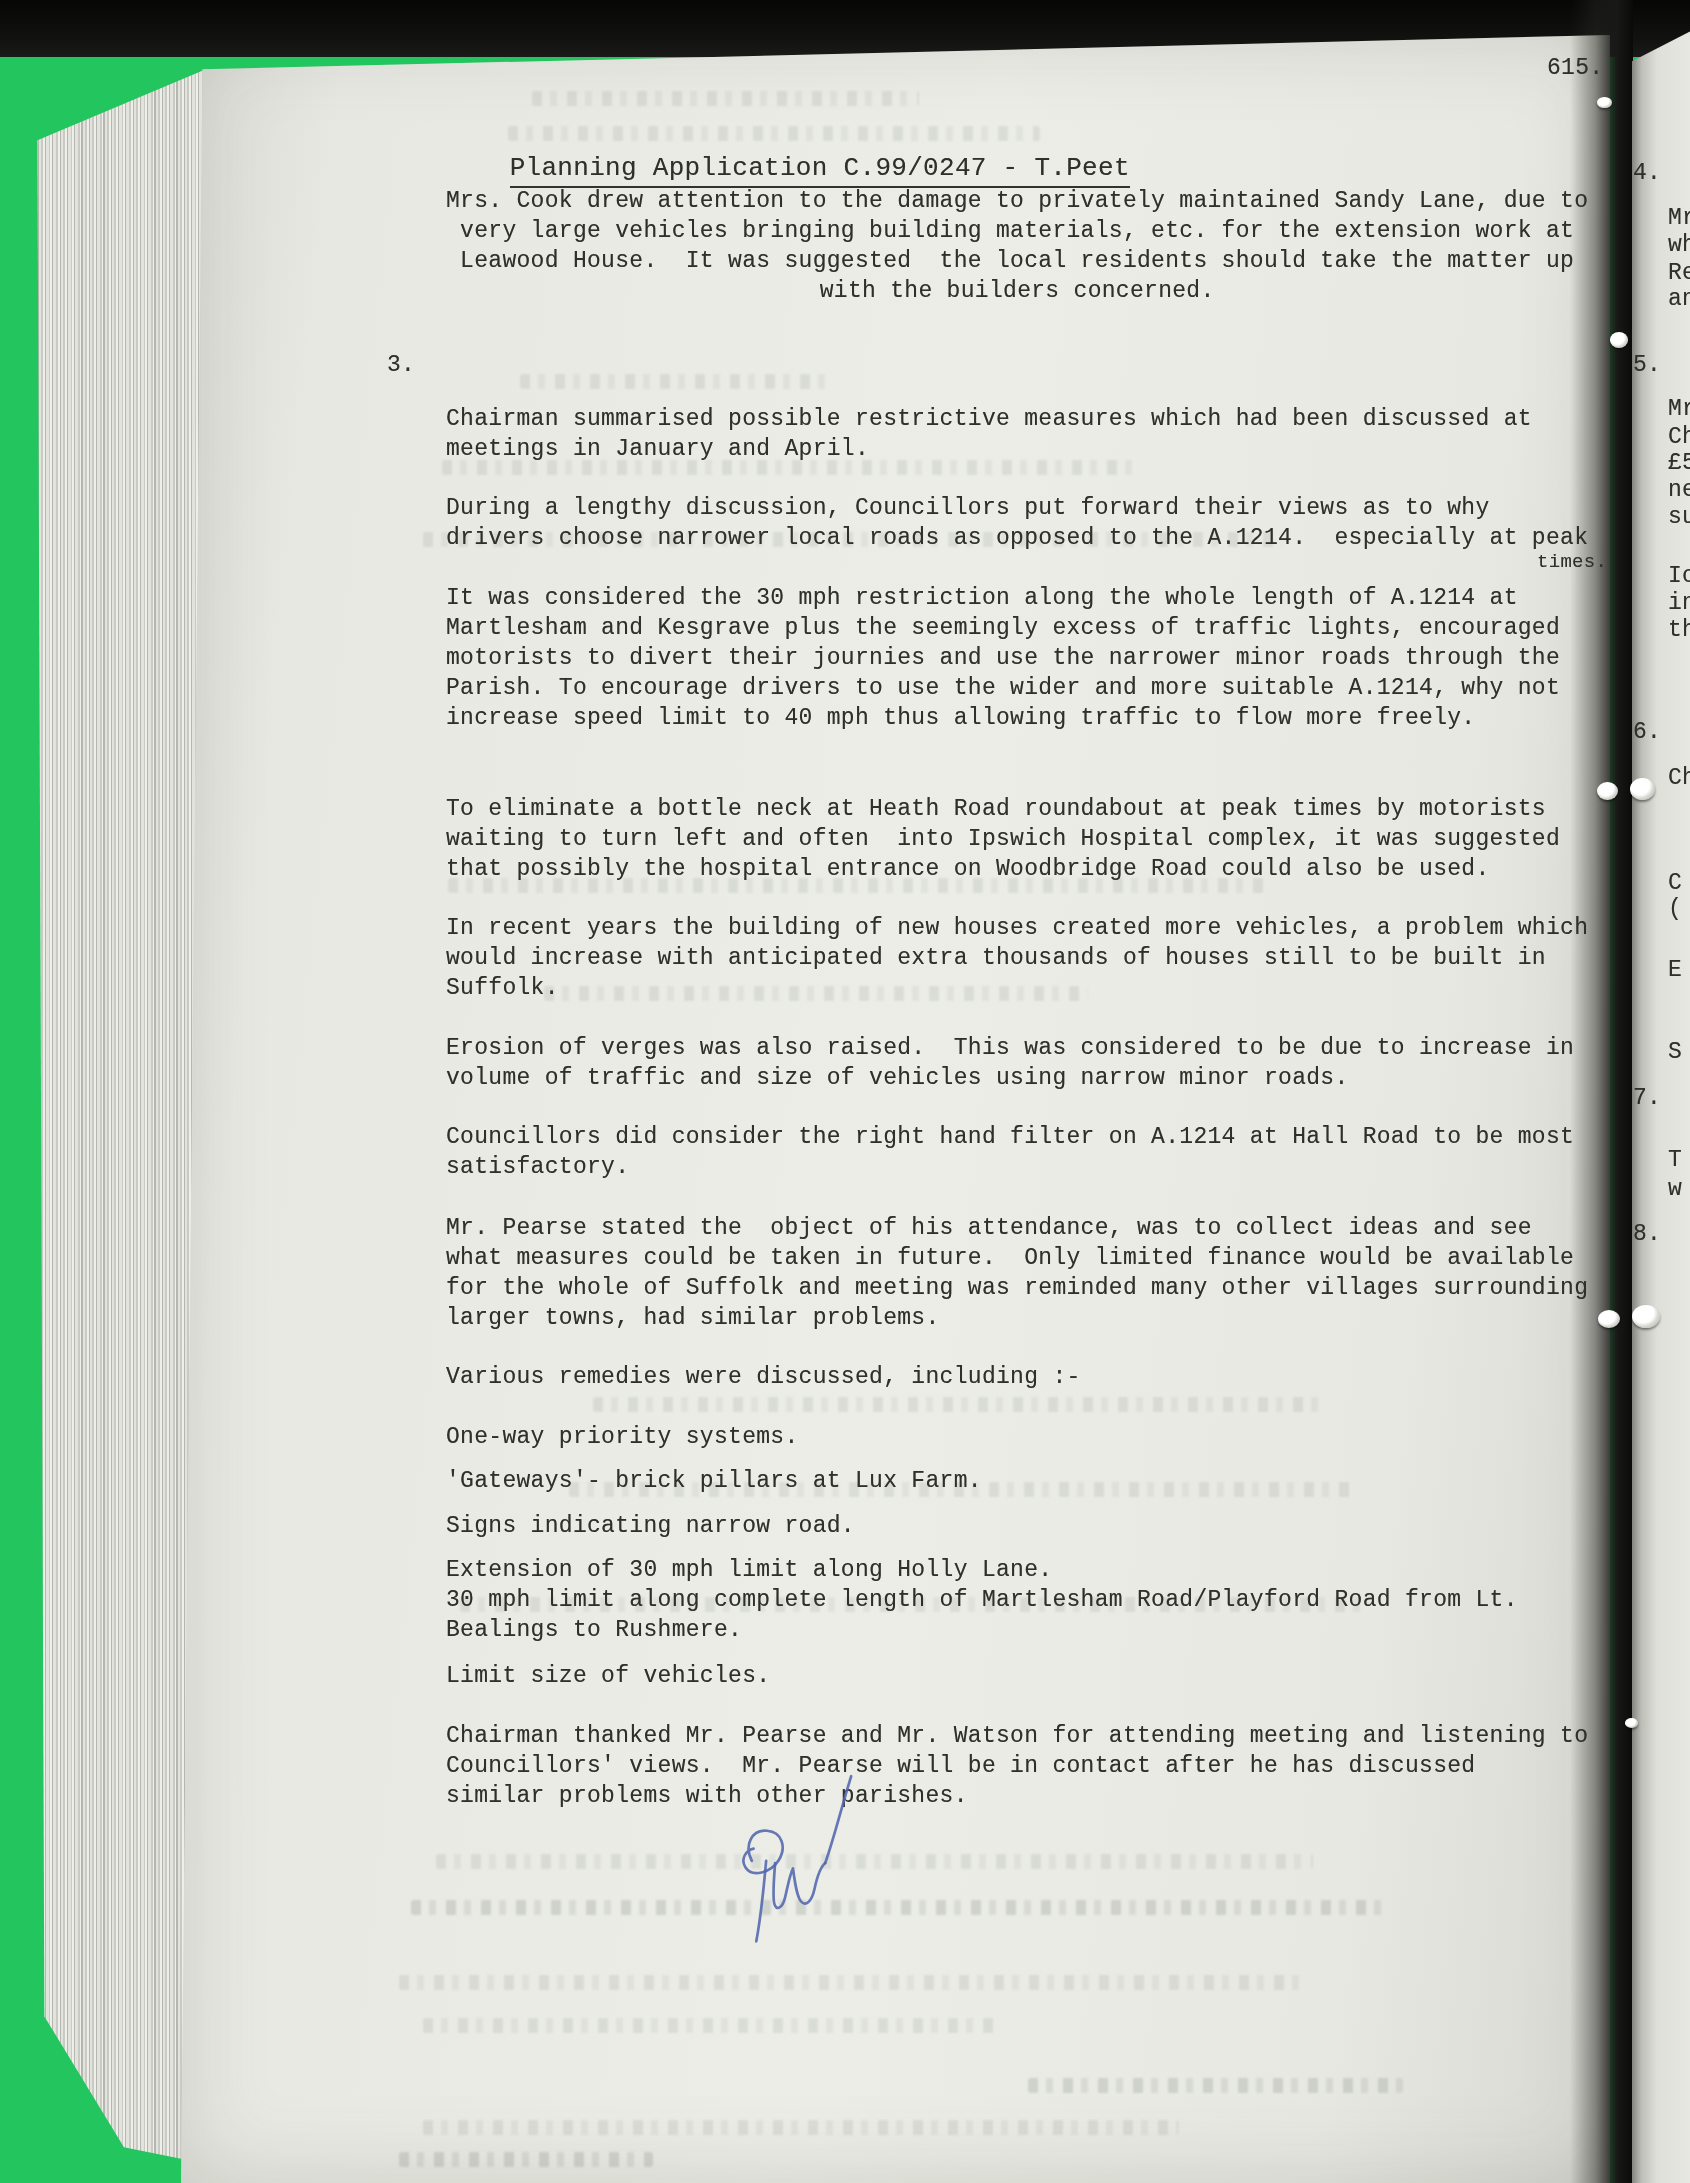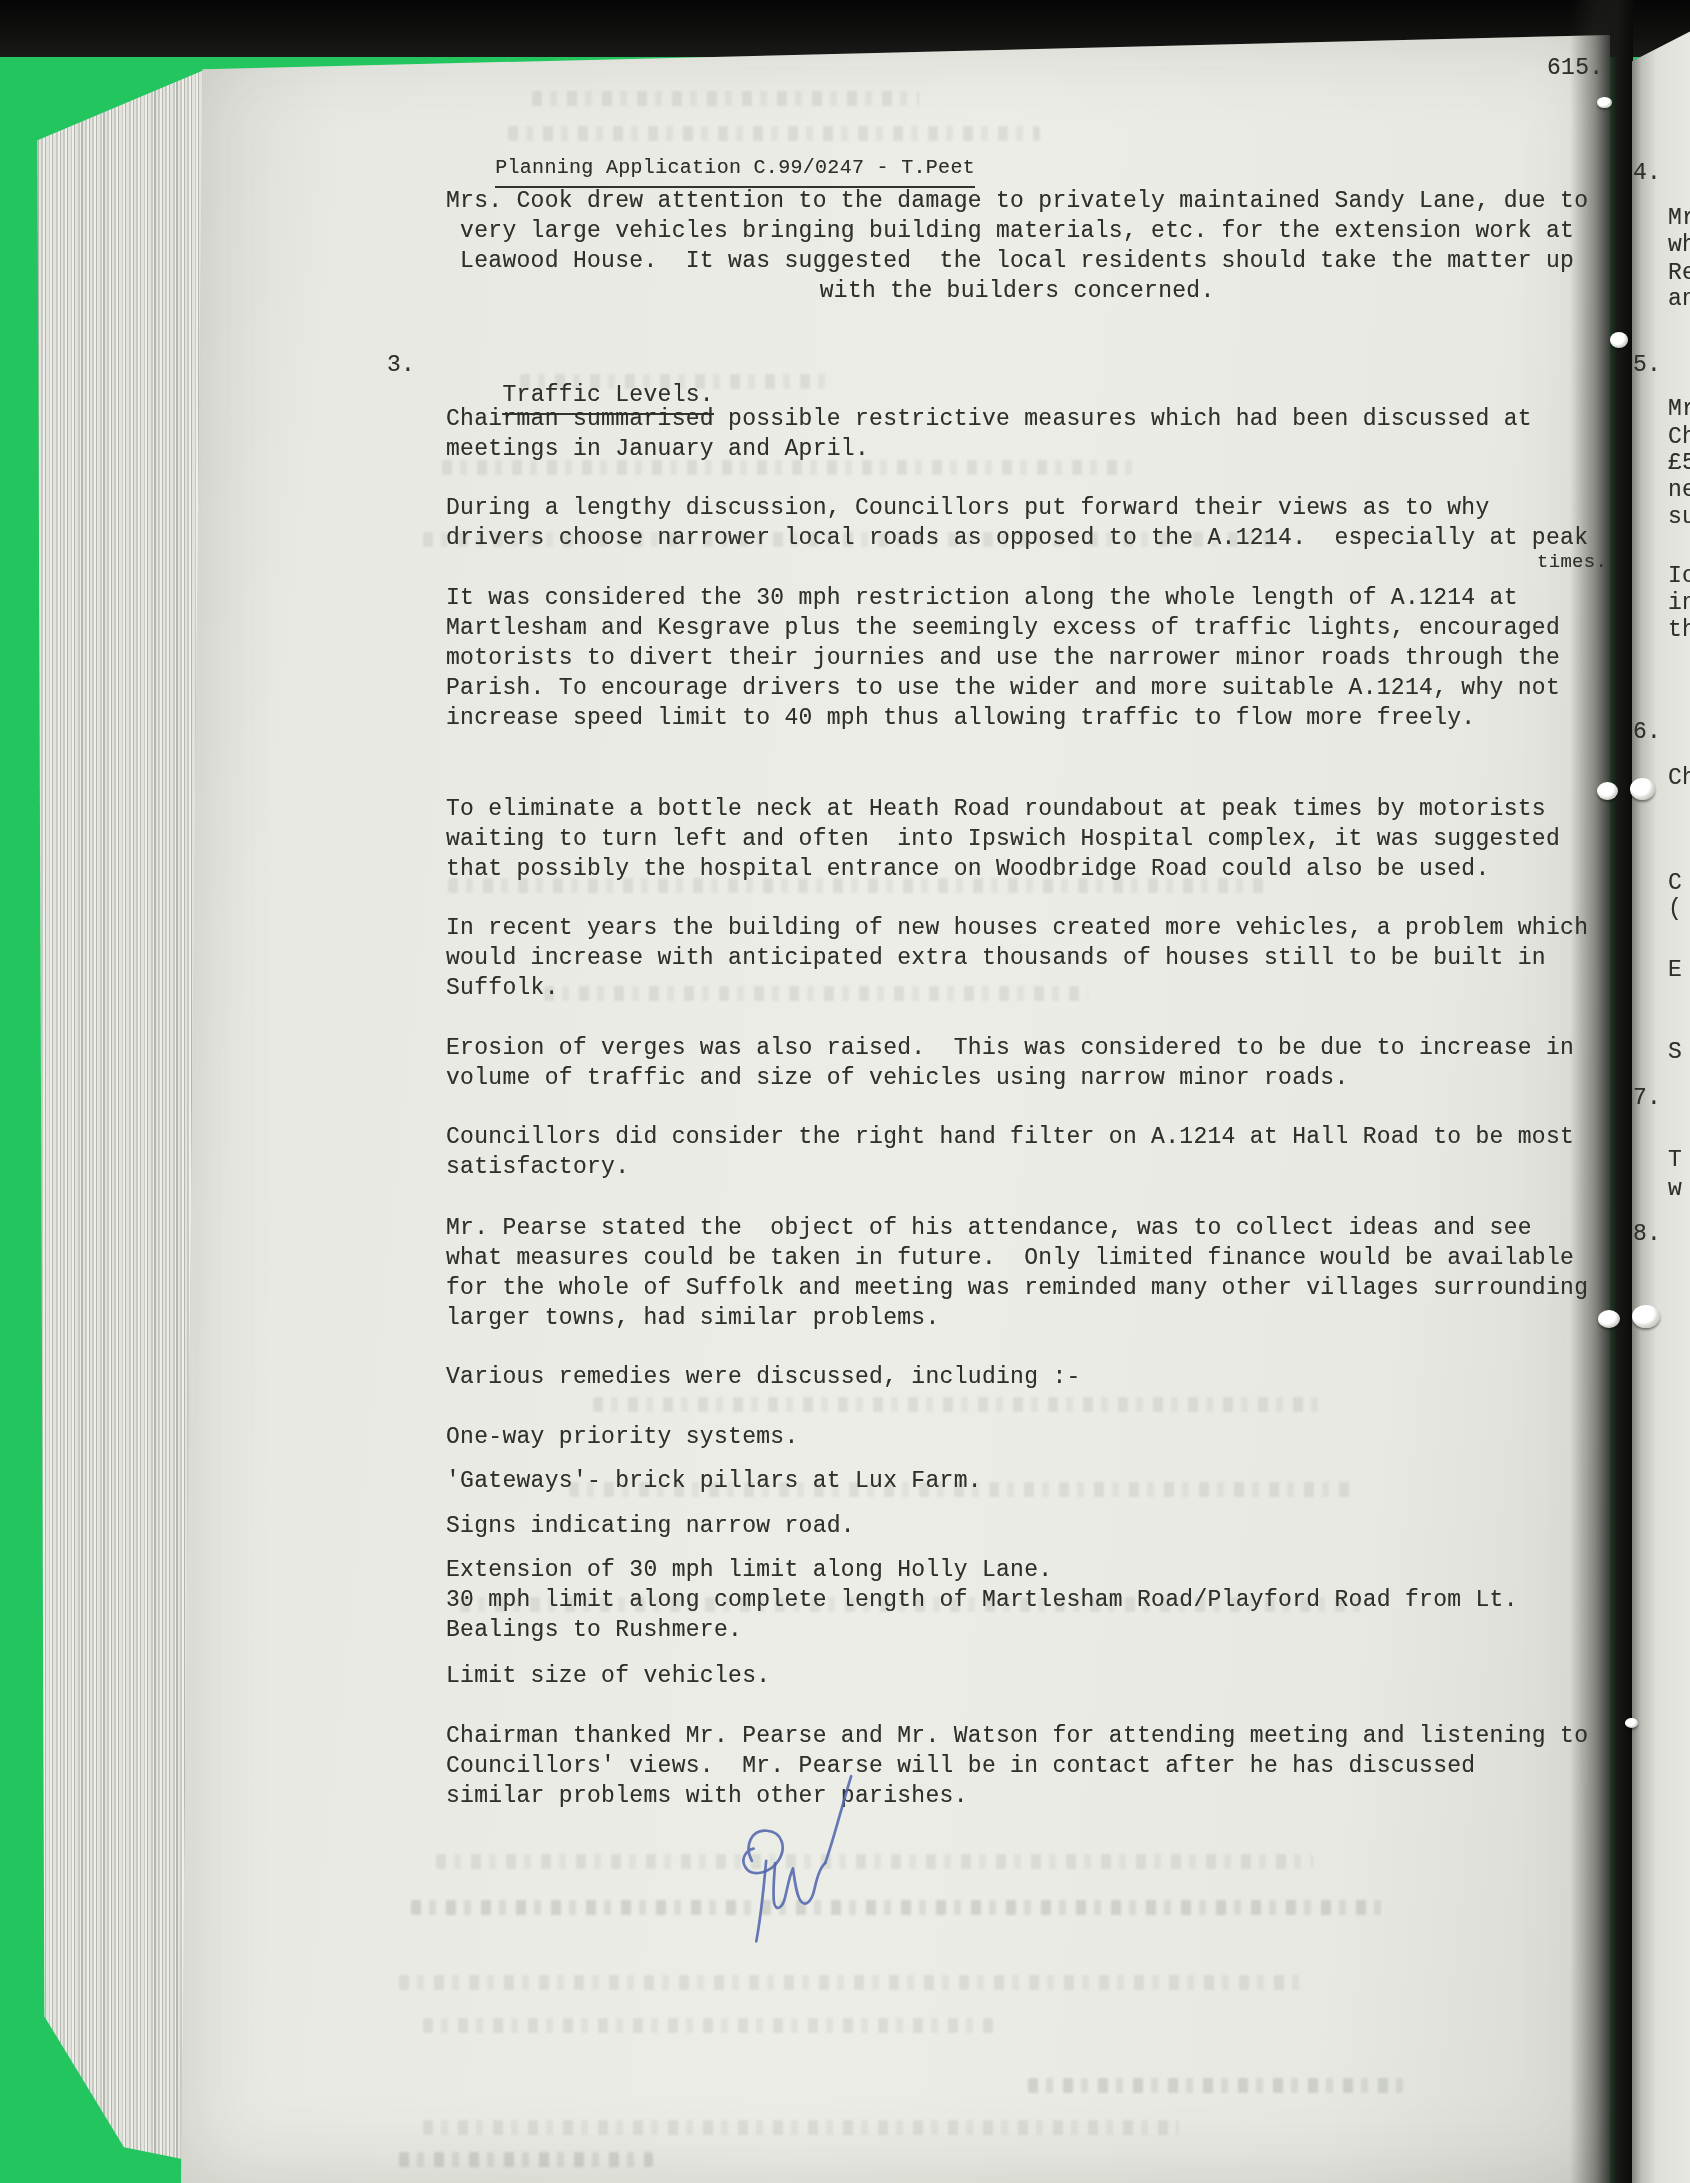--- a/index.html
+++ b/index.html
@@ -14,21 +14,21 @@
       background:linear-gradient(96deg,#d8d9d3 0%,#e7e8e2 10%,#ecede7 50%,#e7e8e2 82%,#d9dad4 98%);
       clip-path:polygon(1.5% 1.6%,100% 0%,100% 100%,0% 100%);
       box-shadow:inset 0 0 85px rgba(95,95,82,.22);}
   .gutter{position:absolute;left:1570px;top:0;width:63px;height:2183px;
       background:linear-gradient(90deg,rgba(20,20,18,0) 0%,rgba(40,40,36,.45) 40%,#181816 75%,#0a0a09 100%);}
   .right-page{position:absolute;left:1632px;top:31px;width:59px;height:2152px;
       background:linear-gradient(90deg,#83847e 0%,#bdbeb8 16%,#dedfd9 42%,#e7e8e2 100%);
       clip-path:polygon(0 1.4%,100% 0%,100% 100%,0 100%);}
   .typed{position:absolute;font-size:23px;line-height:30px;color:#30302b;white-space:pre;
          letter-spacing:0.3px;text-shadow:0 0 0.6px rgba(40,40,34,.38);}
-  .t-title{font-size:20px;}
+  .t-title{font-size:26px;}
   .u{display:inline-block;border-bottom:2.4px solid #33332e;padding-bottom:3px;}
   .small{font-size:19px;text-align:right;}
   .ghost{position:absolute;height:14.5px;filter:blur(1.2px);opacity:.45;border-radius:2.4px;
       background:repeating-linear-gradient(90deg,rgba(110,120,110,.30) 0 9.7px,rgba(110,120,110,0) 9.7px 18px,rgba(110,120,110,.20) 18px 25.4px,rgba(110,120,110,0) 25.4px 35px);}
   .ghost.dark{opacity:.7;}
   .hole{position:absolute;border-radius:50%;
       background:radial-gradient(ellipse at 40% 35%,#ffffff 0 45%,#d9d9d3 62%,#a5a59f 100%);
       box-shadow:0 1.8px 2.4px rgba(0,0,0,.45);}
   .sig{position:absolute;left:693px;top:1769px;width:200px;height:188px;}
   .sig path{fill:none;stroke:#5266ae;stroke-width:6;stroke-linecap:round;stroke-linejoin:round;opacity:.88;}
@@ -75,23 +75,20 @@
   <div class="typed t-title" style="left:446px;top:123px;">
     <span class="u">Planning Application C.99/0247 - T.Peet</span>
   </div>
 
   <div class="typed" style="left:446px;top:186px;text-align:center;">Mrs. Cook drew attention to the damage to privately maintained Sandy Lane, due to
 very large vehicles bringing building materials, etc. for the extension work at
 Leawood House.  It was suggested  the local residents should take the matter up
 with the builders concerned.</div>
 
   <div class="typed" style="left:387px;top:350px;">3.</div>
-  <div class="typed" style="left:446px;top:350px;">
-    <span class="u">Traffic Levels.</span>
-  </div>
 
   <div class="typed" style="left:446px;top:404px;">Chairman summarised possible restrictive measures which had been discussed at
 meetings in January and April.</div>
 
   <div class="typed" style="left:446px;top:493px;">During a lengthy discussion, Councillors put forward their views as to why
 drivers choose narrower local roads as opposed to the A.1214.  especially at peak</div>
   <div class="typed small" style="left:1537px;top:547px;">times.</div>
 
   <div class="typed" style="left:446px;top:583px;">It was considered the 30 mph restriction along the whole length of A.1214 at
 Martlesham and Kesgrave plus the seemingly excess of traffic lights, encouraged

